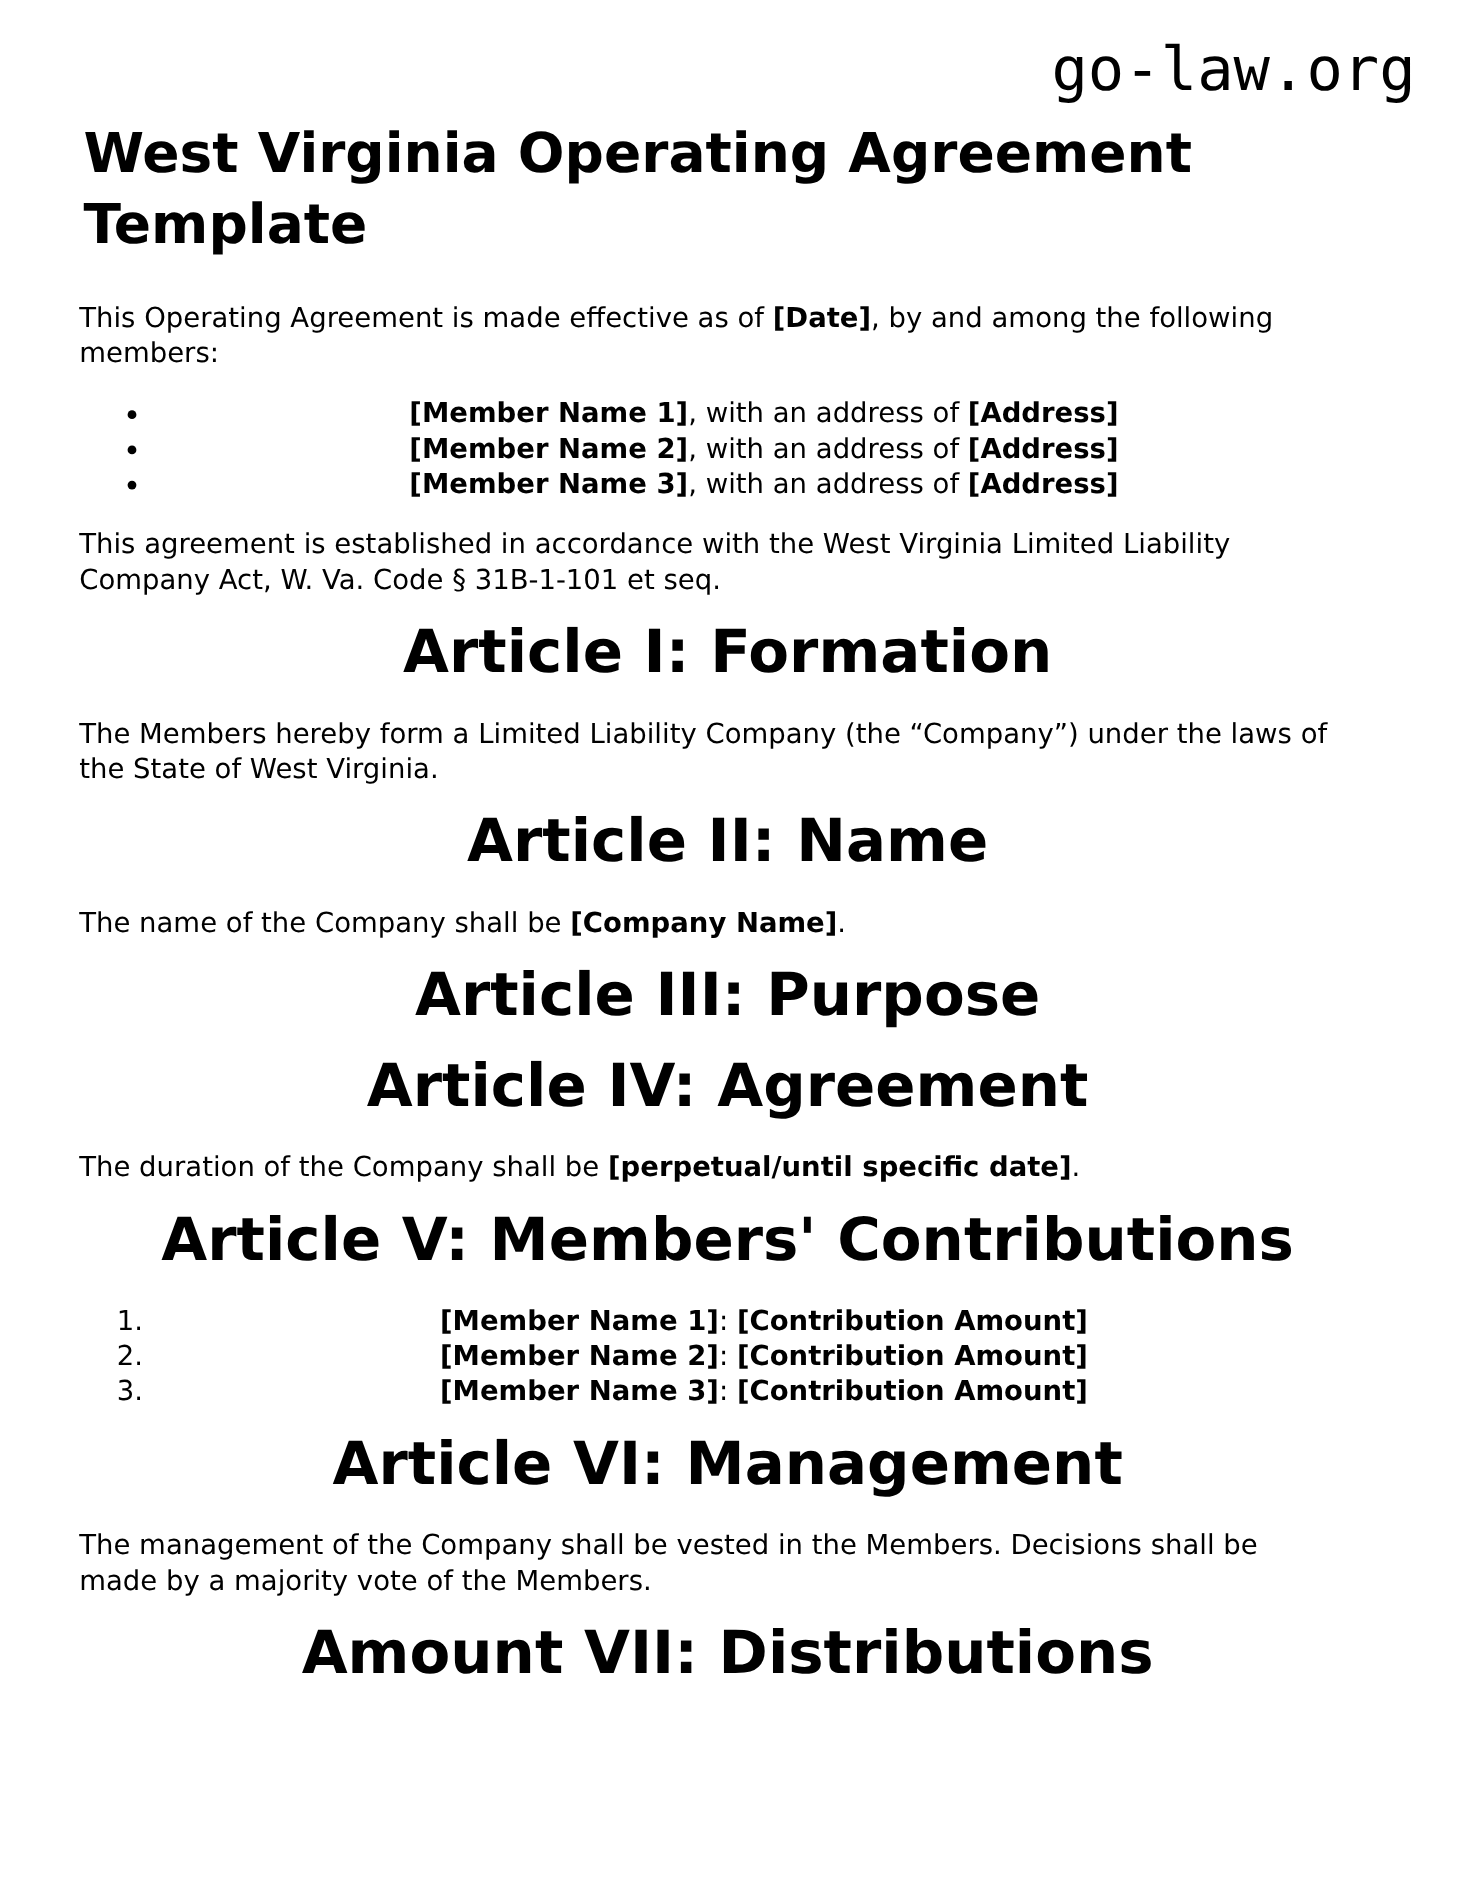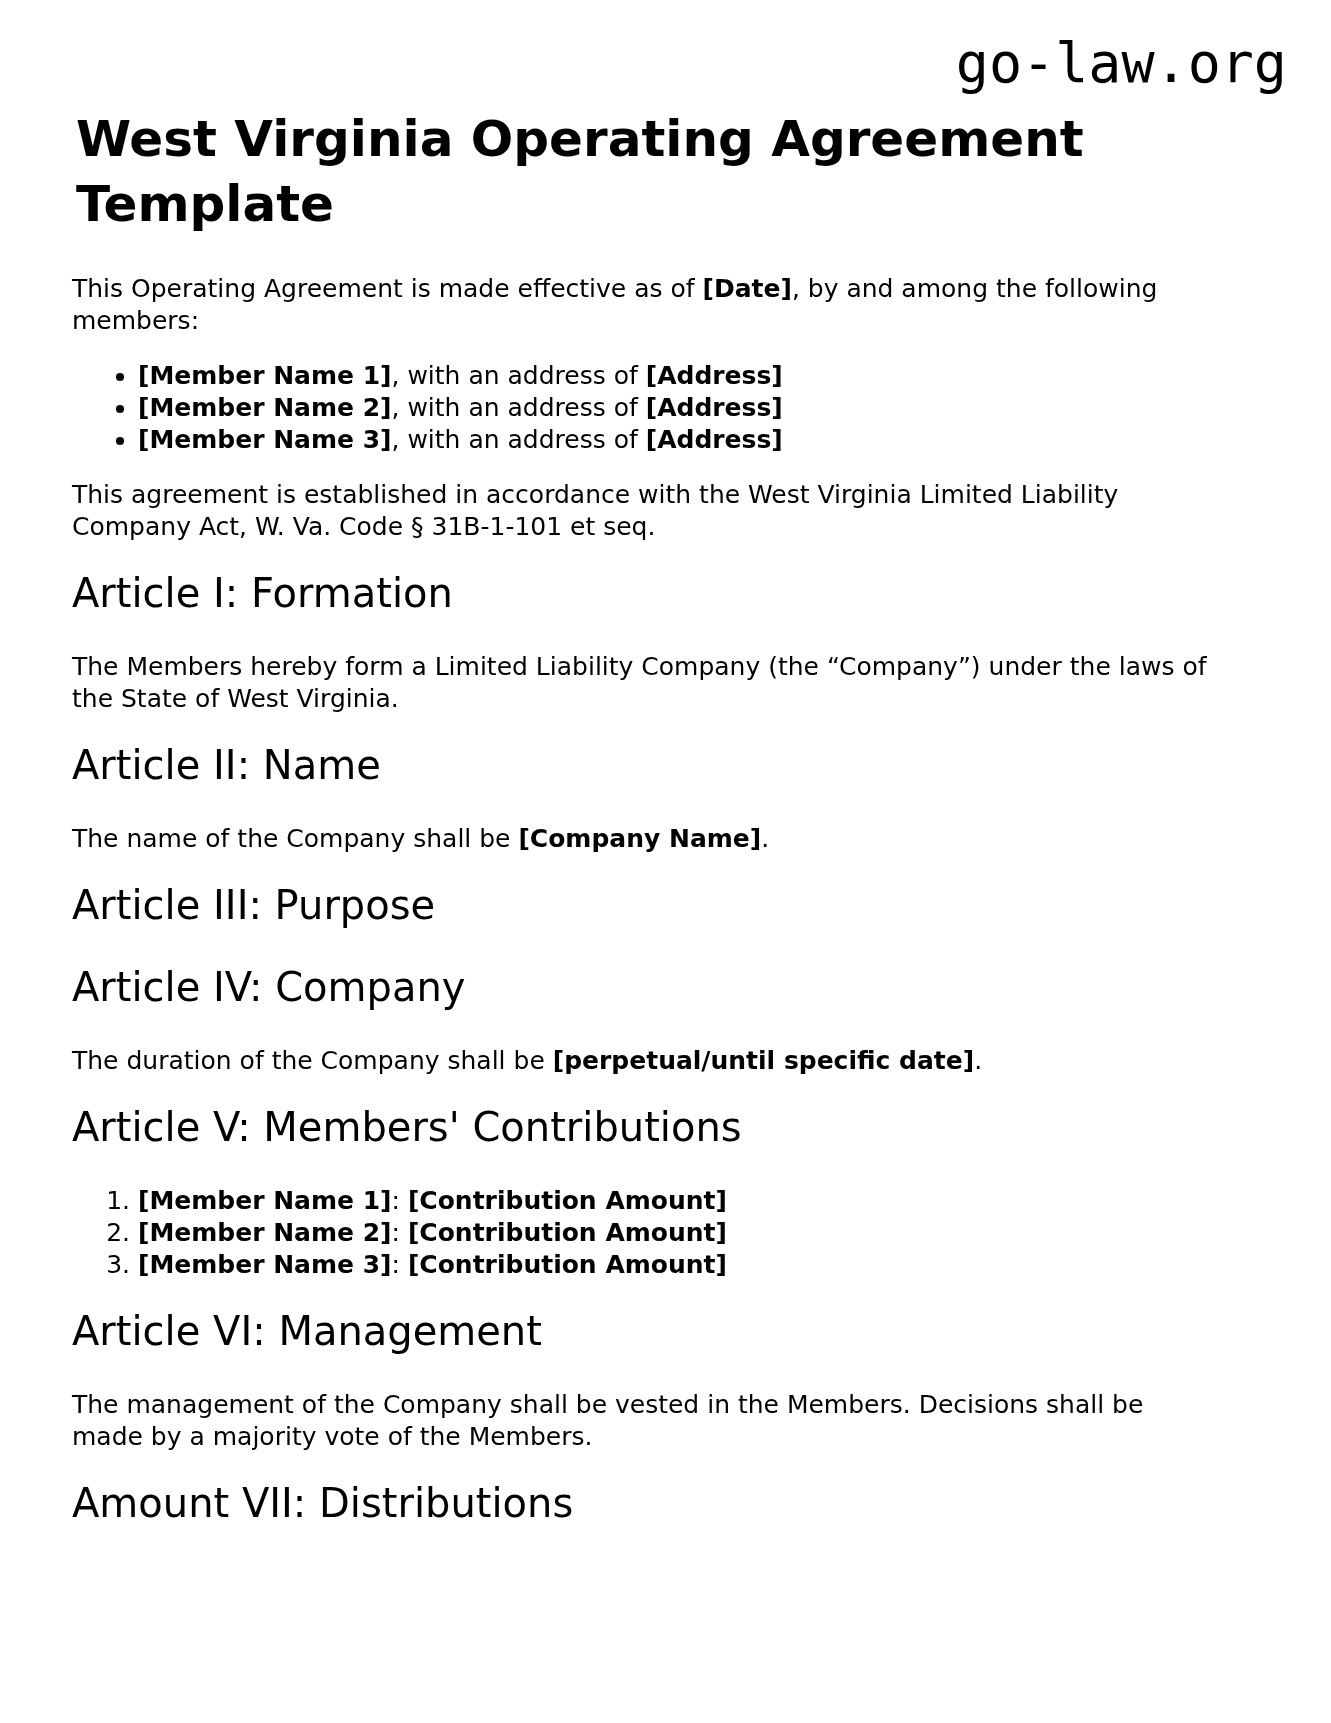--- a/index.html
+++ b/index.html
@@ -33,35 +33,36 @@
     color: #000000;
   }
   h1 {
     font-size: 50px;
     line-height: 65px;
     font-weight: bold;
     margin: 0 0 36px 4px;
     white-space: pre-line;
   }
   h2 {
-    font-size: 40px;
+    font-size: 54px;
     line-height: 48px;
-    font-weight: normal;
+    font-weight: bold;
     margin: 26px 0 34px 0;
     white-space: pre-line;
+    text-align: center;
   }
   p {
     margin: 7px 0;
     white-space: pre-line;
   }
   ul, ol {
     margin: 23px 0;
     padding-left: 66px;
   }
-  li { white-space: pre-line; }
+  li { white-space: pre-line; text-align: center; }
   strong { font-weight: bold; }
 </style>
 </head>
 <body>
 
 <div class="page">
 
   <div class="logo-row">
     <span class="logo">go-law.org</span>
   </div>
@@ -83,21 +84,21 @@
 
   <h2>Article I: Formation</h2>
   <p>The Members hereby form a Limited Liability Company (the “Company”) under the laws of
 the State of West Virginia.</p>
 
   <h2>Article II: Name</h2>
   <p><span>The name of the Company shall be </span><strong>[Company Name]</strong><span>.</span></p>
 
   <h2>Article III: Purpose</h2>
 
-  <h2>Article IV: Company</h2>
+  <h2>Article IV: Agreement</h2>
   <p><span>The duration of the Company shall be </span><strong>[perpetual/until specific date]</strong><span>.</span></p>
 
   <h2>Article V: Members' Contributions</h2>
 
   <ol>
     <li><strong>[Member Name 1]</strong><span>: </span><strong>[Contribution Amount]</strong></li>
     <li><strong>[Member Name 2]</strong><span>: </span><strong>[Contribution Amount]</strong></li>
     <li><strong>[Member Name 3]</strong><span>: </span><strong>[Contribution Amount]</strong></li>
   </ol>
 

